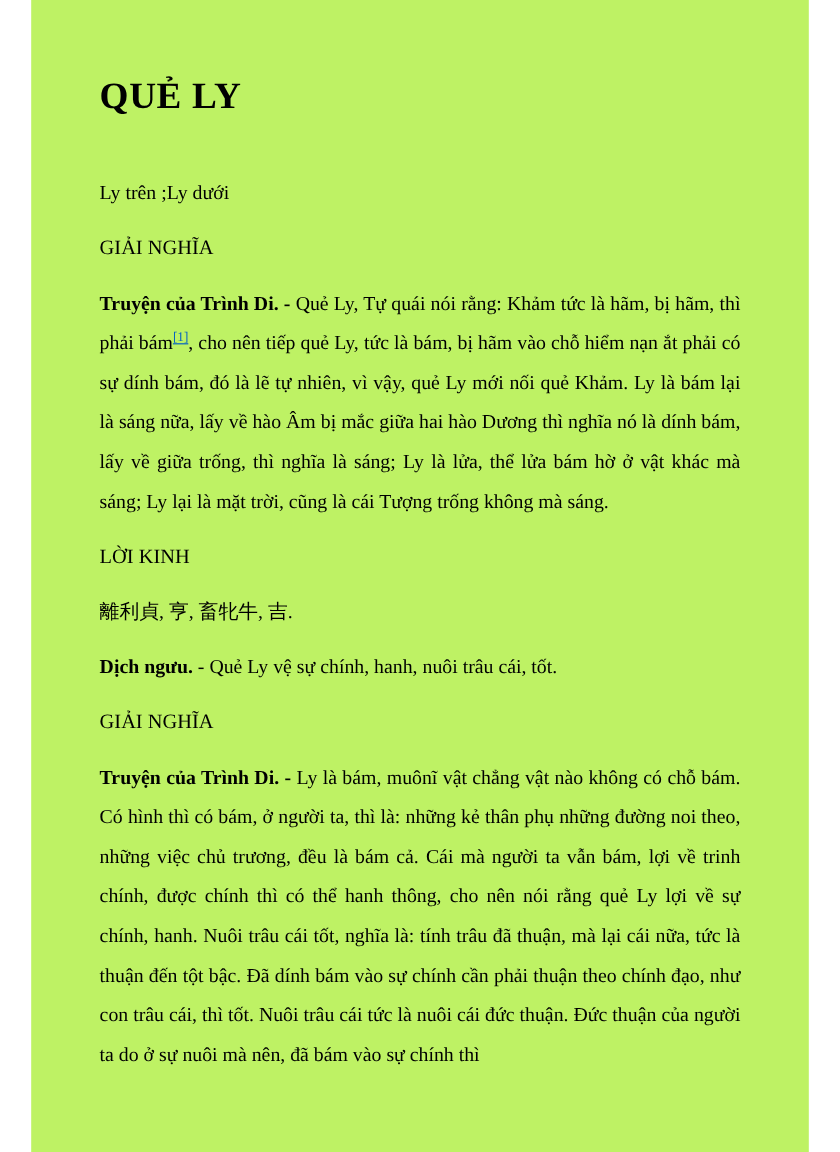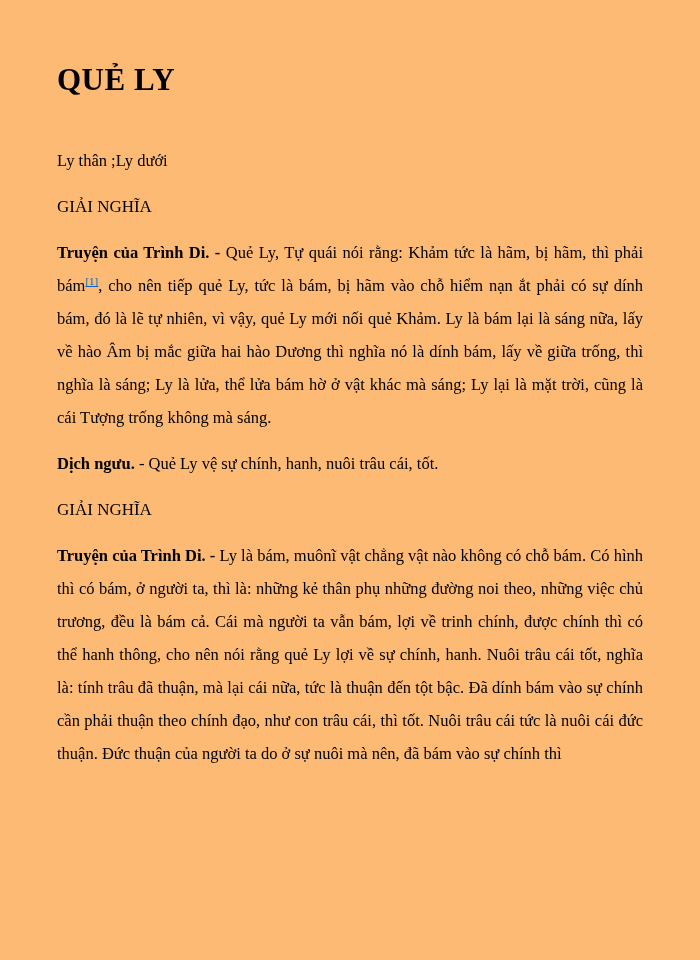--- a/index.html
+++ b/index.html
@@ -2,24 +2,24 @@
 <html><head>
 <meta charset="utf-8">
 <style>
   html, body {
     margin: 0;
     padding: 0;
     background: #ffffff;
   }
   .page {
     position: relative;
-    width: 700px;
+    width: 648px;
     height: 960px;
     margin: 0 auto;
-    background: #fdba74;
+    background: #bef264;
     box-sizing: border-box;
     padding: 62px 57px 30px 57px;
     font-family: "Liberation Serif", "DejaVu Serif", serif;
     color: #000000;
     overflow: hidden;
   }
   .doc-title {
     font-size: 31px;
     font-weight: bold;
     margin: 0 0 46px 0;
@@ -59,27 +59,29 @@
     margin: 0 0 13px 0;
   }
 </style>
 </head>
 <body>
 
 <div class="page">
 
   <h1 class="doc-title">QUẺ LY</h1>
 
-  <p class="line-block">Ly thân ;Ly dưới</p>
+  <p class="line-block">Ly trên ;Ly dưới</p>
 
   <p class="section-heading">GIẢI NGHĨA</p>
 
   <p class="body-para"><span class="bold-label">Truyện của Trình Di. -</span><span> Quẻ Ly, Tự quái nói rằng: Khảm tức là hãm, bị hãm, thì phải bám</span><sup class="footnote"><a class="footnote-link" style="color:#0563C1;">[1]</a></sup><span>, cho nên tiếp quẻ Ly, tức là bám, bị hãm vào chỗ hiểm nạn ắt phải có sự dính bám, đó là lẽ tự nhiên, vì vậy, quẻ Ly mới nối quẻ Khảm. Ly là bám lại là sáng nữa, lấy về hào Âm bị mắc giữa hai hào Dương thì nghĩa nó là dính bám, lấy về giữa trống, thì nghĩa là sáng; Ly là lửa, thể lửa bám hờ ở vật khác mà sáng; Ly lại là mặt trời, cũng là cái Tượng trống không mà sáng.</span></p>
 
+  <p class="section-heading">LỜI KINH</p>
 
+  <p class="cjk">離利貞, 亨, 畜牝牛, 吉.</p>
 
 
   <p class="line-block"><span class="bold-label">Dịch ngưu.</span><span> - Quẻ Ly vệ sự chính, hanh, nuôi trâu cái, tốt.</span></p>
 
   <p class="section-heading">GIẢI NGHĨA</p>
 
   <p class="body-para"><span class="bold-label">Truyện của Trình Di. -</span><span> Ly là bám, muônĩ vật chẳng vật nào không có chỗ bám. Có hình thì có bám, ở người ta, thì là: những kẻ thân phụ những đường noi theo, những việc chủ trương, đều là bám cả. Cái mà người ta vẫn bám, lợi về trinh chính, được chính thì có thể hanh thông, cho nên nói rằng quẻ Ly lợi về sự chính, hanh. Nuôi trâu cái tốt, nghĩa là: tính trâu đã thuận, mà lại cái nữa, tức là thuận đến tột bậc. Đã dính bám vào sự chính cần phải thuận theo chính đạo, như con trâu cái, thì tốt. Nuôi trâu cái tức là nuôi cái đức thuận. Đức thuận của người ta do ở sự nuôi mà nên, đã bám vào sự chính  thì</span></p>
 
 </div>
 

